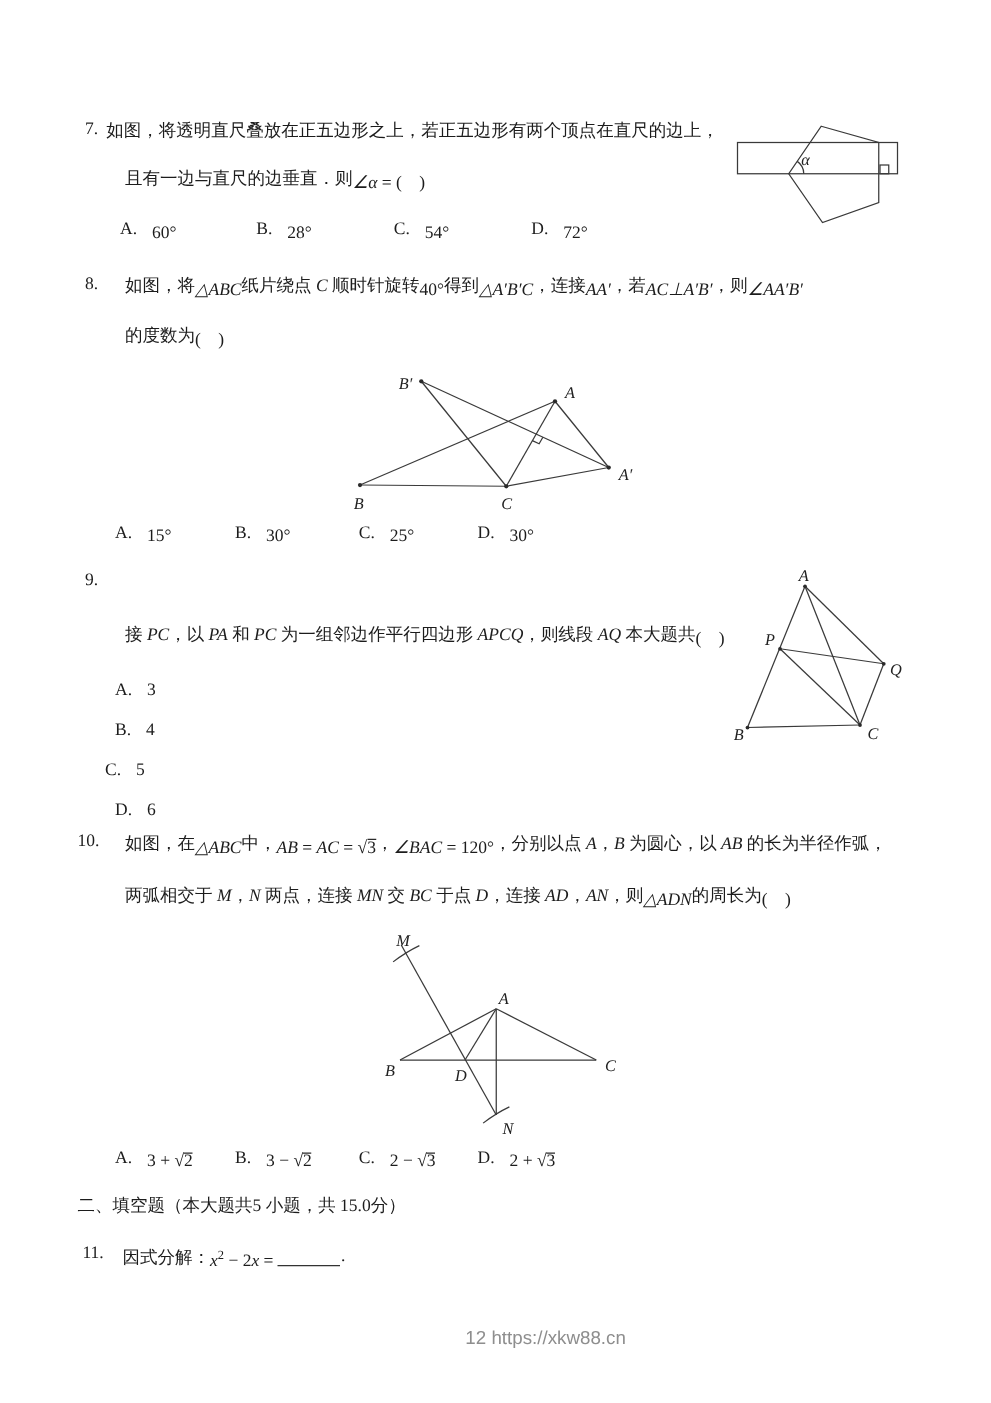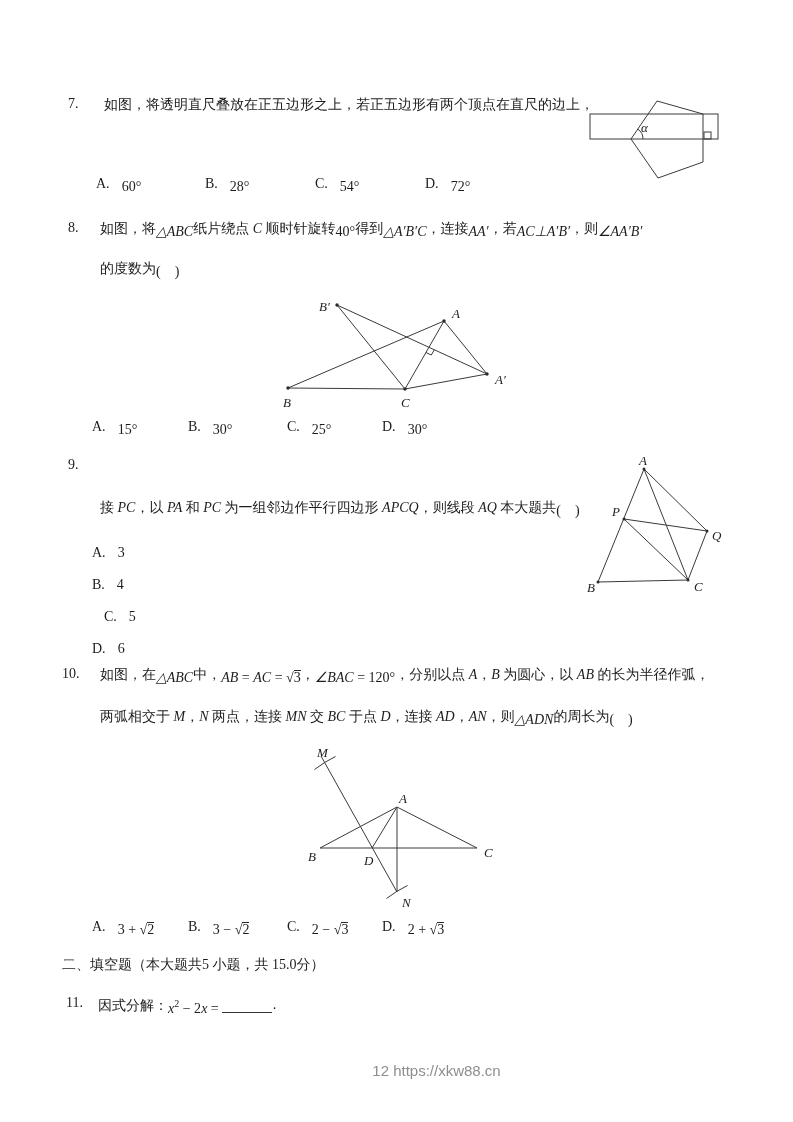--- a/index.html
+++ b/index.html
@@ -29,21 +29,22 @@
     position:absolute; top:1062px; left:0; width:100%; text-align:center;
     font-family:"Liberation Sans", sans-serif; font-size:15px; color:#8e8e8e;margin-left:40px;
   }
 </style>
 </head>
 <body>
 
 <div class="page">
 
   <span class="qnum" style="left:68px; top:96px">7.</span>
-  <div class="row" style="left:104px; top:96px"><span class="cn">如图，将透明直尺叠放在正五边形之上，若正五边形有两个顶点在直尺的边上，</span></div>
+  <div class="row" style="left:85px; top:96px"><span class="cn">如图，将透明直尺叠放在正五边形之上，若正五边形有两个顶点在直尺的边上，</span></div>
+  <div class="row" style="left:100px; top:134px"><span class="cn">且有一边与直尺的边垂直．则</span><span class="m f">∠α</span><span class="n f"> = (　)</span></div>
   <span class="opt" style="left:96px;  top:176px"><span class="olabel">A.</span><span><span class="n f">60°</span></span></span>
   <span class="opt" style="left:205px; top:176px"><span class="olabel">B.</span><span><span class="n f">28°</span></span></span>
   <span class="opt" style="left:315px; top:176px"><span class="olabel">C.</span><span><span class="n f">54°</span></span></span>
   <span class="opt" style="left:425px; top:176px"><span class="olabel">D.</span><span><span class="n f">72°</span></span></span>
 
   <svg class="fig" style="left:588px; top:95px" width="135" height="92" viewBox="0 0 135 92">
     <rect x="2" y="19" width="128" height="25"></rect>
     <polygon points="69,6 115,19 115,67 70,83 43,44"></polygon>
     <rect x="116" y="37" width="7" height="7"></rect>
     <path d="M55,44 A12,12 0 0 0 49.8,34.1"></path>
@@ -77,21 +78,21 @@
 
   <span class="opt" style="left:92px;  top:419px"><span class="olabel">A.</span><span><span class="n f">15°</span></span></span>
   <span class="opt" style="left:188px; top:419px"><span class="olabel">B.</span><span><span class="n f">30°</span></span></span>
   <span class="opt" style="left:287px; top:419px"><span class="olabel">C.</span><span><span class="n f">25°</span></span></span>
   <span class="opt" style="left:382px; top:419px"><span class="olabel">D.</span><span><span class="n f">30°</span></span></span>
 
   <span class="qnum" style="left:68px; top:457px">9.</span>
   <div class="row" style="left:100px; top:499px"><span class="cn">接 </span><span class="m">PC</span><span class="cn">，以 </span><span class="m">PA</span><span class="cn"> 和 </span><span class="m">PC</span><span class="cn"> 为一组邻边作平行四边形 </span><span class="m">APCQ</span><span class="cn">，则线段 </span><span class="m">AQ</span><span class="cn"> 本大题共</span><span class="n f">(　)</span></div>
   <span class="opt" style="left:92px; top:545px"><span class="olabel">A.</span><span><span class="n">3</span></span></span>
   <span class="opt" style="left:92px; top:577px"><span class="olabel">B.</span><span><span class="n">4</span></span></span>
-  <span class="opt" style="left:104px; top:609px"><span class="olabel">C.</span><span><span class="n">5</span></span></span>
+  <span class="opt" style="left:84px; top:609px"><span class="olabel">C.</span><span><span class="n">5</span></span></span>
   <span class="opt" style="left:92px; top:641px"><span class="olabel">D.</span><span><span class="n">6</span></span></span>
 
   <svg class="fig" style="left:575px; top:450px" width="152" height="150" viewBox="0 0 152 150">
     <line x1="69" y1="19" x2="23" y2="132"></line>
     <line x1="23" y1="132" x2="113" y2="130"></line>
     <line x1="69" y1="19" x2="113" y2="130"></line>
     <line x1="69" y1="19" x2="132" y2="81"></line>
     <line x1="132" y1="81" x2="113" y2="130"></line>
     <line x1="49" y1="69" x2="132" y2="81"></line>
     <line x1="49" y1="69" x2="113" y2="130"></line>

